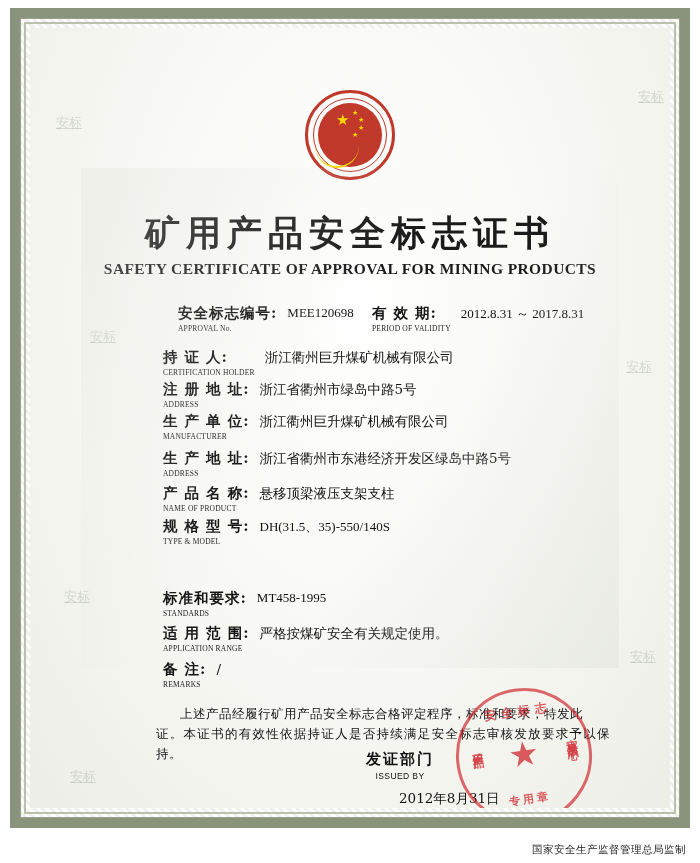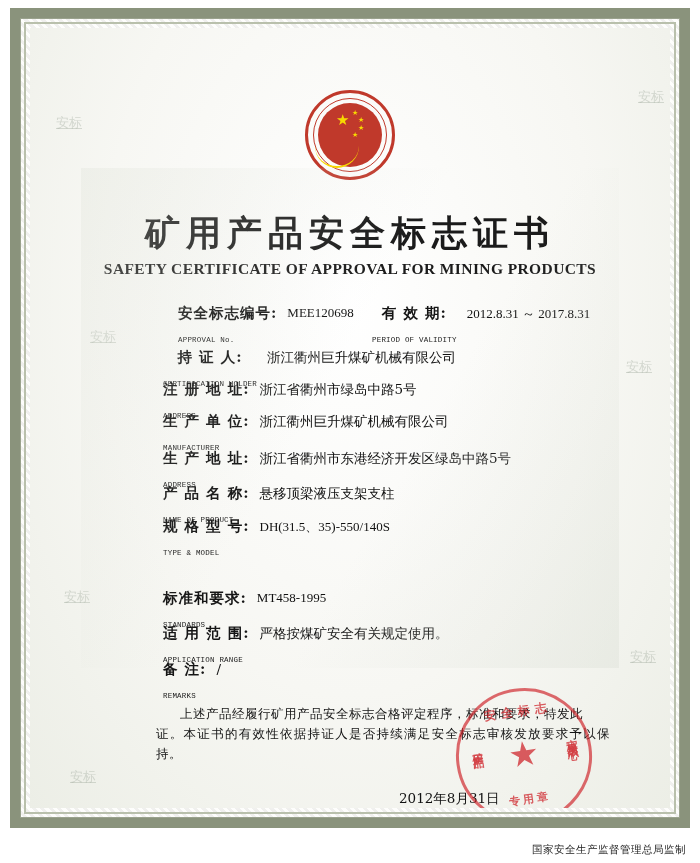--- a/index.html
+++ b/index.html
@@ -170,28 +170,27 @@
     flex-direction: column;
     flex: 0 0 auto;
   }
   .lbl .cn {
     font-family: "DejaVu Serif", serif;
     font-size: 14.5px;
     font-weight: 700;
     color: #151515;
     letter-spacing: 1px;
     white-space: nowrap;
-    text-align: center;
   }
   .lbl .en {
-    font-family: Liberation Mono, monospace;
+    font-family: Liberation Serif, serif;
     font-size: 7.5px;
     color: #1a1a1a;
     letter-spacing: 0.2px;
-    margin-top: 13px;
+    margin-top: 1px;
     white-space: nowrap;
   }
   .val {
     font-family: "DejaVu Serif", serif;
     font-size: 13.5px;
     color: #111;
     white-space: nowrap;
     padding-top: 1px;
   }
   .val.mono {
@@ -485,20 +484,24 @@
       </div>
       <span class="gap"></span>
       <span class="val">/</span>
     </div>
 
     <div class="statement">
       <span class="indent"></span><span>上述产品经履行矿用产品安全标志合格评定程序，标准和要求，特发此</span><br>
       <span>证。本证书的有效性依据持证人是否持续满足安全标志审核发放要求予以保持。</span>
     </div>
 
+    <div class="issued">
+      <div class="cn">发证部门</div>
+      <div class="en">ISSUED BY</div>
+    </div>
     <div class="issue-date">2012年8月31日</div>
 
     <div class="seal">
       <div class="seal-text-top">安全标志</div>
       <div class="seal-side-l">矿用产品</div>
       <div class="seal-side-r">审核发放中心</div>
       <div class="seal-star">★</div>
       <div class="seal-text-bottom">专用章</div>
     </div>
 

